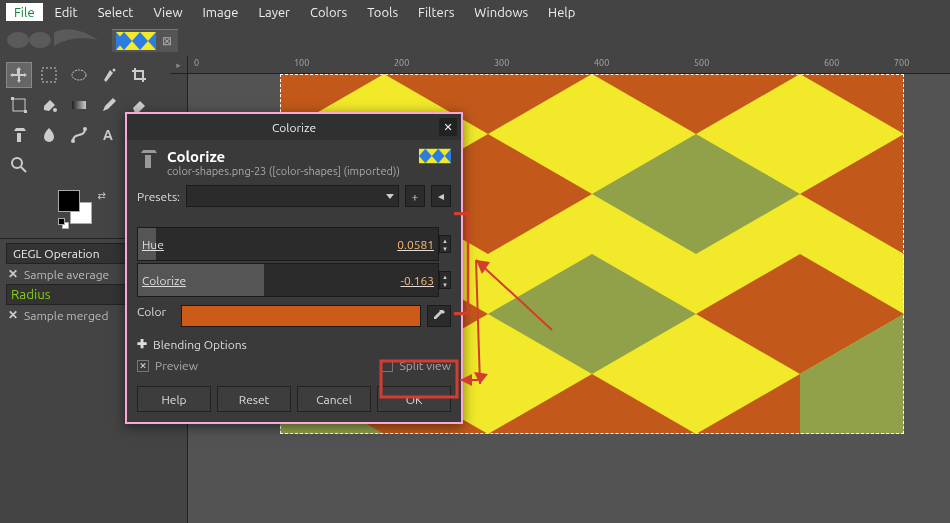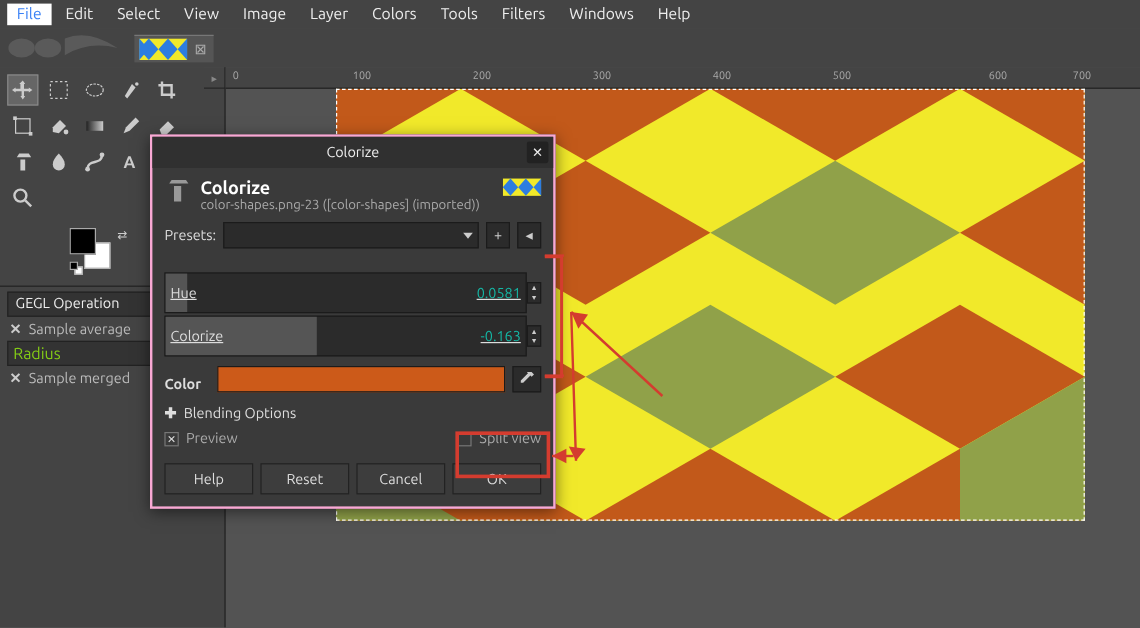--- a/index.html
+++ b/index.html
@@ -1,21 +1,21 @@
 <!DOCTYPE html>
 <html><head>
 <meta charset="utf-8">
 <style>
 * { box-sizing: border-box; margin: 0; padding: 0; font-family: "Segoe UI", Ubuntu, sans-serif; }
 body { background: #535353; color: #ddd; width: 950px; height: 523px; overflow: hidden; position: relative; font-size: 12px; }
 
 
 .menubar { height: 24px; background: #444; display: flex; align-items: center; padding: 0 6px; gap: 4px; }
 .menubar span { padding: 2px 8px; color: #eee; font-size: 13px; }
-.menubar span.active { background: #fff; color: #3b82f6; }
+.menubar span.active { background: #fff; color: #15803d; }
 
 
 .chrome-row { height: 32px; background: #444; display: flex; align-items: center; padding-left: 4px; gap: 8px; }
 .logo-dots { width: 100px; height: 24px; display: flex; align-items: center; }
 .logo-dots svg { width: 100px; height: 24px; }
 .tab-thumb { display: flex; align-items: center; background: #555; border-top: 1px solid #777; padding: 2px 4px; gap: 4px; }
 .mini-argyle { width: 40px; height: 18px; }
 .tab-close { color: #aaa; font-size: 12px; padding: 0 2px; }
 
 
@@ -55,24 +55,24 @@
 .dlg-head .titles .t { font-size: 15px; color: #fff; font-weight: 600; }
 .dlg-head .titles .s { font-size: 11px; color: #aaa; }
 .dlg-head .thumb { margin-left: auto; }
 .presets-row { display: flex; align-items: center; padding: 4px 10px 20px; gap: 6px; }
 .presets-row .combo { flex: 1; height: 22px; background: #2b2b2b; border: 1px solid #1b1b1b; display: flex; align-items: center; justify-content: flex-end; padding-right: 4px; }
 .presets-row .ib { width: 20px; height: 22px; background: #2b2b2b; border: 1px solid #1b1b1b; display: flex; align-items: center; justify-content: center; color: #ccc; }
 .slider-row { display: flex; align-items: center; padding: 0 10px; margin-bottom: 2px; }
 .slider-row .track { flex: 1; height: 34px; background: #2b2b2b; border: 1px solid #1b1b1b; position: relative; display: flex; align-items: center; padding: 0 4px; justify-content: space-between; text-decoration: underline; }
 .slider-row .track .fill { position: absolute; left: 0; top: 0; bottom: 0; background: #555; }
 .slider-row .track .lab { position: relative; z-index: 1; color: #ddd; }
-.slider-row .track .val { position: relative; z-index: 1; color: #14b8a6; margin-left: 16px; }
+.slider-row .track .val { position: relative; z-index: 1; color: #fdba74; margin-left: 16px; }
 .slider-row .spin { width: 12px; height: 18px; background: #2b2b2b; border: 1px solid #1b1b1b; display: flex; flex-direction: column; }
 .slider-row .spin div { flex:1; display:flex; align-items:center; justify-content:center; font-size:6px; color:#ccc; }
-.color-row { display: flex; align-items: flex-end; padding: 6px 10px; gap: 6px; font-weight: bold; }
+.color-row { display: flex; align-items: flex-start; padding: 6px 10px; gap: 6px; }
 .color-row .lab { width: 38px; }
 .color-row .swatch { flex: 1; height: 22px; background: #cc5a19; border: 1px solid #1b1b1b; }
 .color-row .picker { width: 24px; height: 22px; background: #2b2b2b; border: 1px solid #1b1b1b; display: flex; align-items: center; justify-content: center; }
 .blend-row, .preview-row { display: flex; align-items: center; padding: 4px 10px; gap: 6px; }
 .blend-row .exp { font-weight: bold; }
 .chk { width: 12px; height: 12px; border: 1px solid #777; display: inline-flex; align-items: center; justify-content: center; font-size: 9px; color: #ddd; }
 .preview-row { justify-content: space-between; }
 .preview-row .left, .preview-row .right { display: flex; align-items: center; gap: 6px; color: #aaa; }
 .btn-row { display: flex; gap: 6px; padding: 10px; }
 .btn { flex: 1; height: 26px; background: #3d3d3d; border: 1px solid #222; color: #ddd; display: flex; align-items: center; justify-content: center; font-size: 12px; } 

